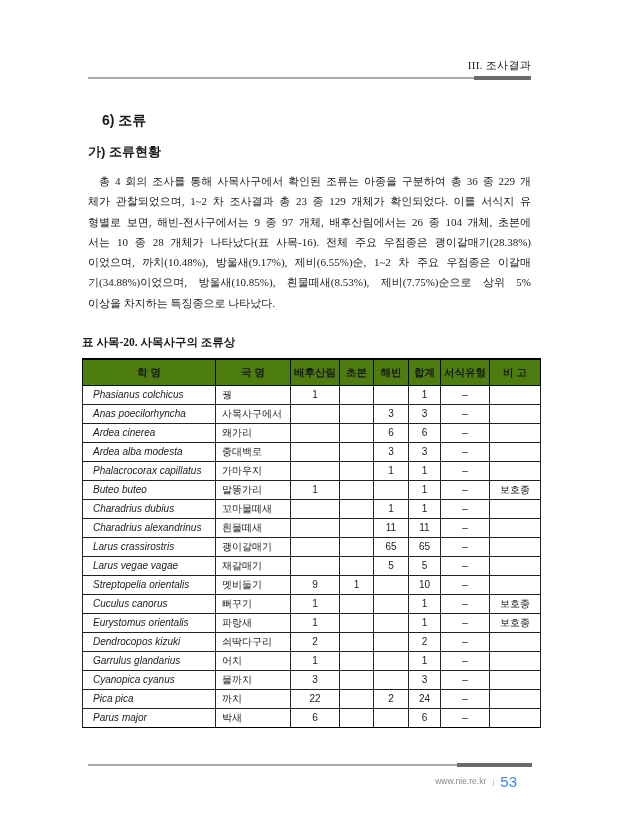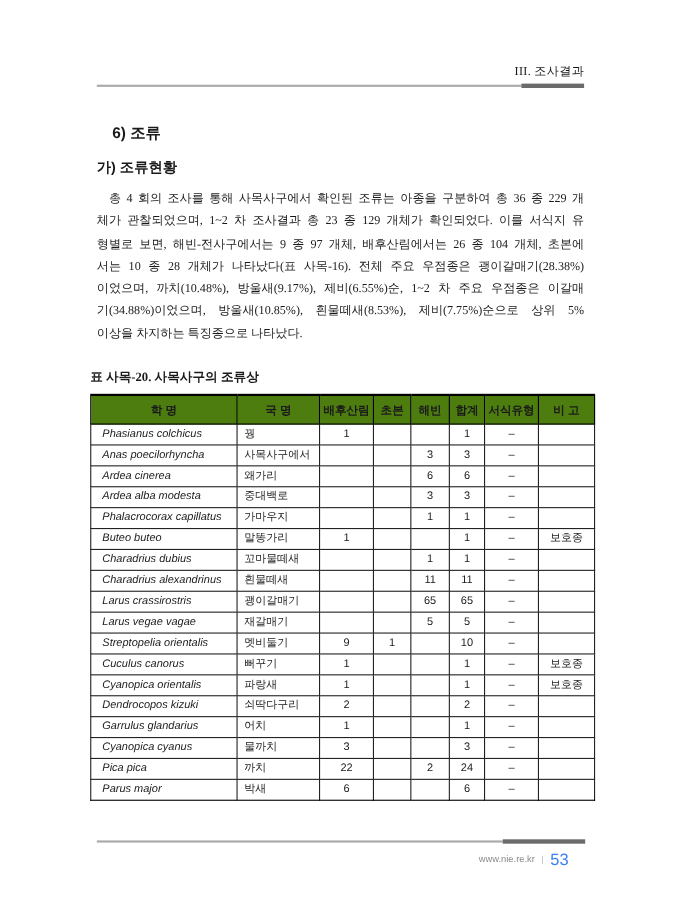--- a/index.html
+++ b/index.html
@@ -245,21 +245,21 @@
           <td class="sci">Cuculus canorus</td>
           <td class="kor">뻐꾸기</td>
           <td>1</td>
           <td></td>
           <td></td>
           <td>1</td>
           <td>–</td>
           <td>보호종</td>
         </tr>
         <tr>
-          <td class="sci">Cyanopica orientalis</td>
+          <td class="sci">Eurystomus orientalis</td>
           <td class="kor">파랑새</td>
           <td>1</td>
           <td></td>
           <td></td>
           <td>1</td>
           <td>–</td>
           <td>보호종</td>
         </tr>
         <tr>
           <td class="sci">Dendrocopos kizuki</td>

